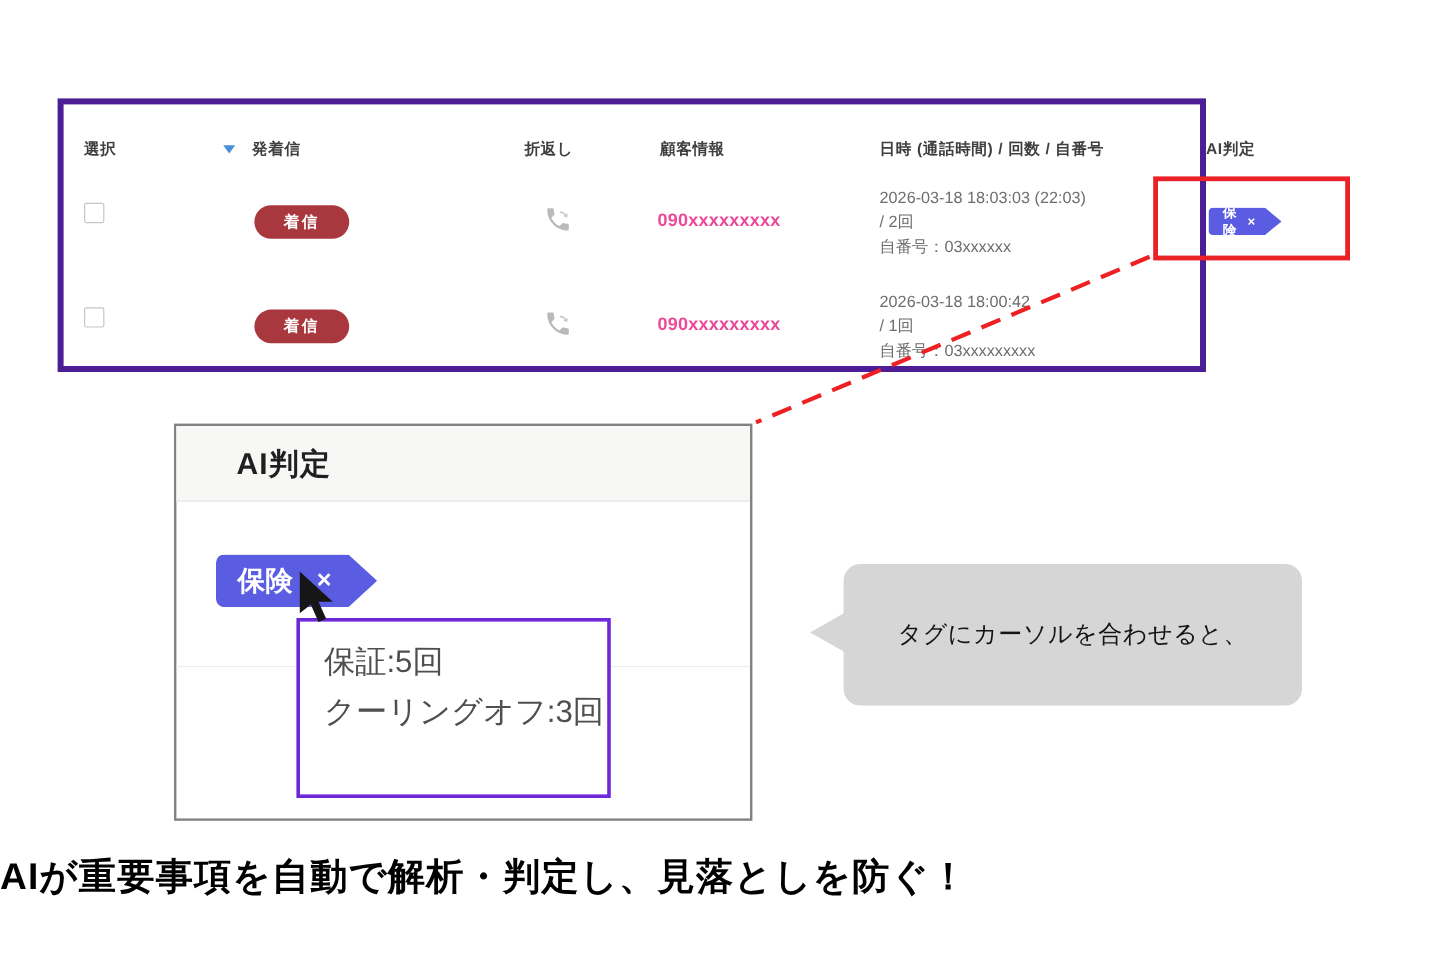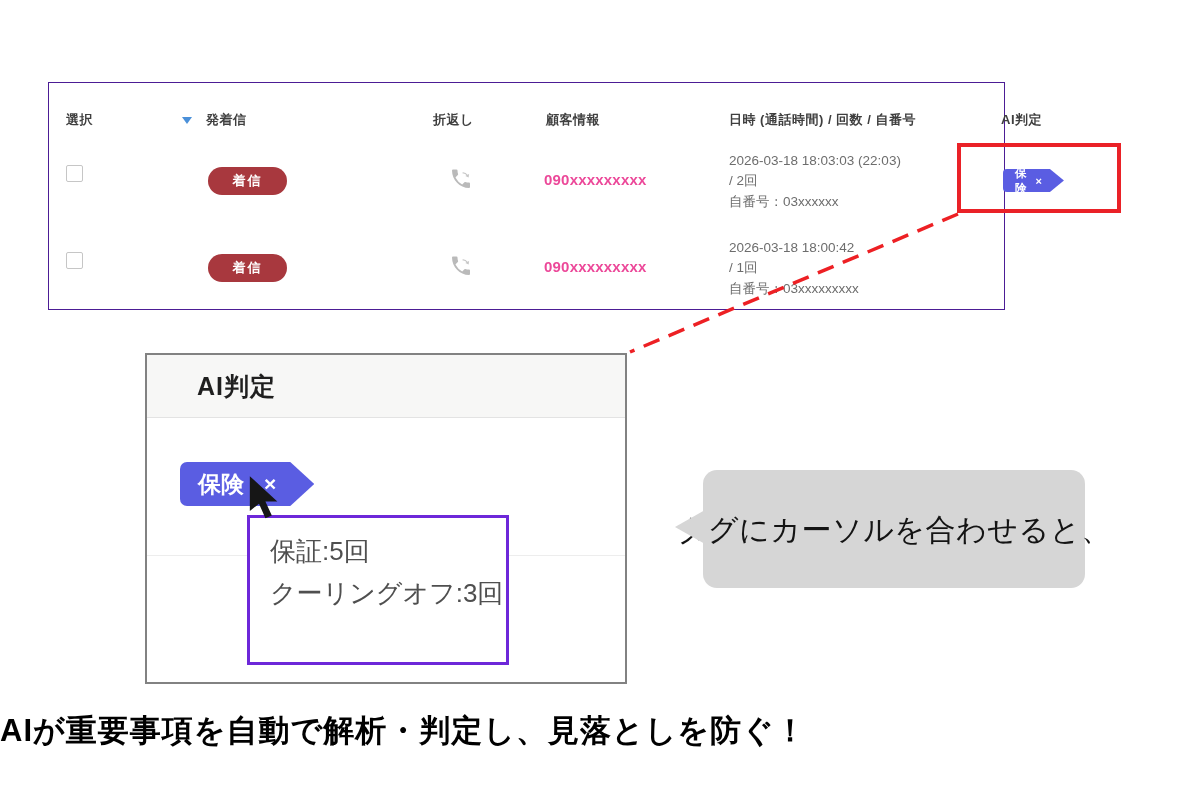--- a/index.html
+++ b/index.html
@@ -5,21 +5,21 @@
   html,body{margin:0;padding:0;}
   body{
     width:1200px;height:800px;position:relative;overflow:hidden;
     background:#ffffff;
     font-family:"Liberation Sans","DejaVu Sans",sans-serif;
     -webkit-font-smoothing:antialiased;
   }
   
   .table-panel{
     position:absolute;left:48px;top:82px;width:957px;height:228px;
-    background:#fff;border:1px solid #4c1d95;box-sizing:border-box;
+    background:#fff;border:5px solid #4c1d95;box-sizing:border-box;
   }
   .col-head{
     position:absolute;top:28px;font-size:13px;font-weight:700;color:#3f3f3f;
     letter-spacing:.5px;white-space:nowrap;
   }
   .sort-tri{
     position:absolute;left:133px;top:34px;width:0;height:0;
     border-left:5px solid transparent;border-right:5px solid transparent;
     border-top:7px solid #4a90d9;cursor:pointer;
   }
@@ -85,21 +85,21 @@
   .callout{
     position:absolute;left:703px;top:470px;width:382px;height:118px;
     background:#d6d6d6;border-radius:14px;z-index:2;
     display:flex;flex-direction:column;align-items:center;justify-content:center;
   }
   .callout:before{
     content:"";position:absolute;left:-28px;top:40px;width:0;height:0;
     border-top:17px solid transparent;border-bottom:17px solid transparent;
     border-right:30px solid #d6d6d6;
   }
-  .callout div{font-size:30px;color:#141414;line-height:37px;white-space:nowrap;letter-spacing:.5px;}
+  .callout div{font-size:20px;color:#141414;line-height:37px;white-space:nowrap;letter-spacing:.5px;}
   
   .caption{
     position:absolute;left:0;top:710px;width:1200px;text-align:left;
     font-size:31px;font-weight:700;color:#000;letter-spacing:1px;
   }
 </style>
 </head>
 <body>
 
 <div class="table-panel">

